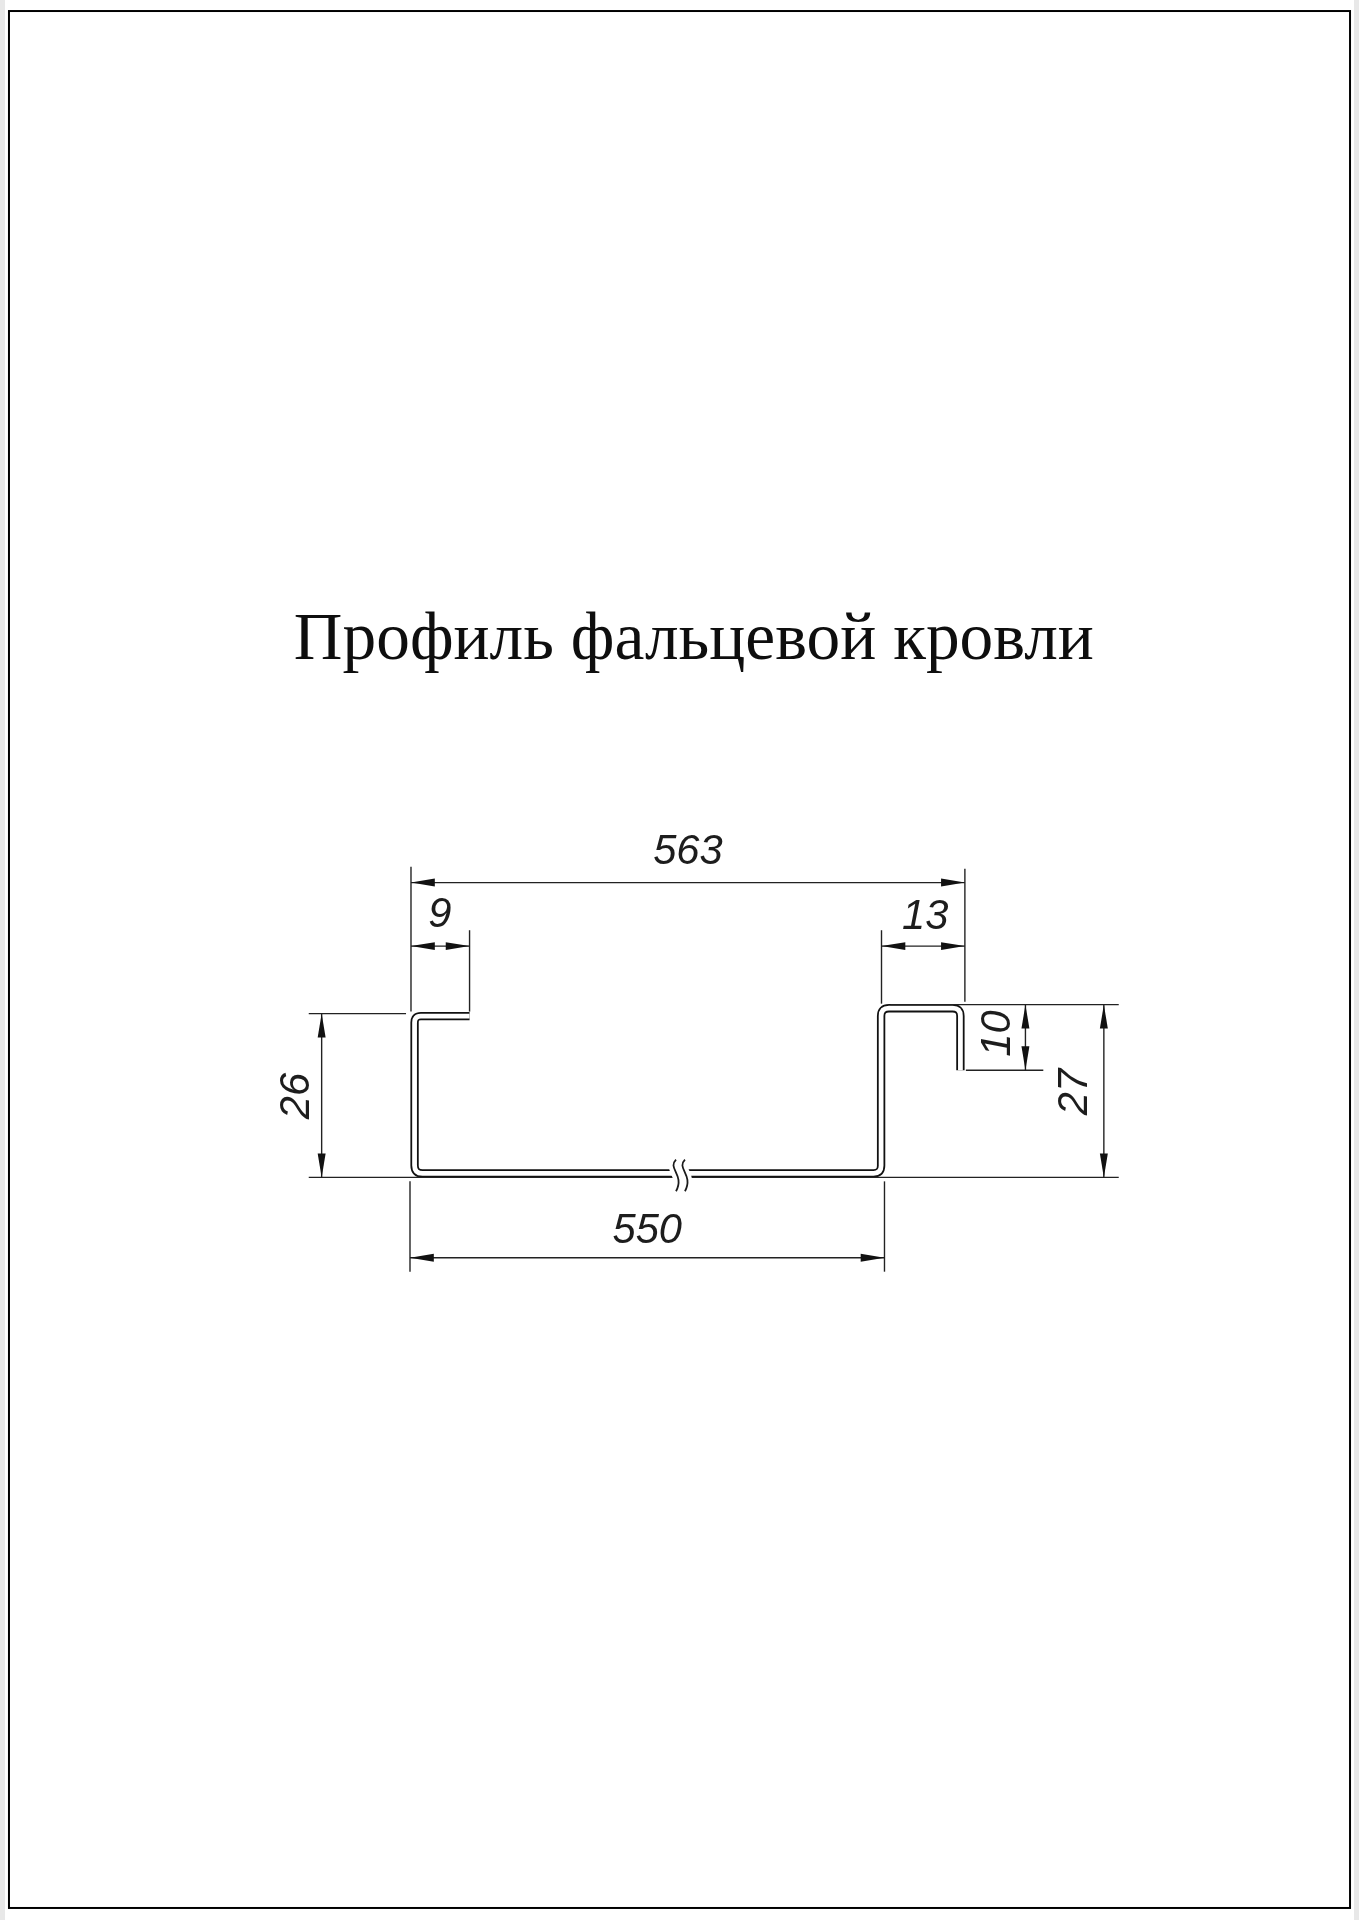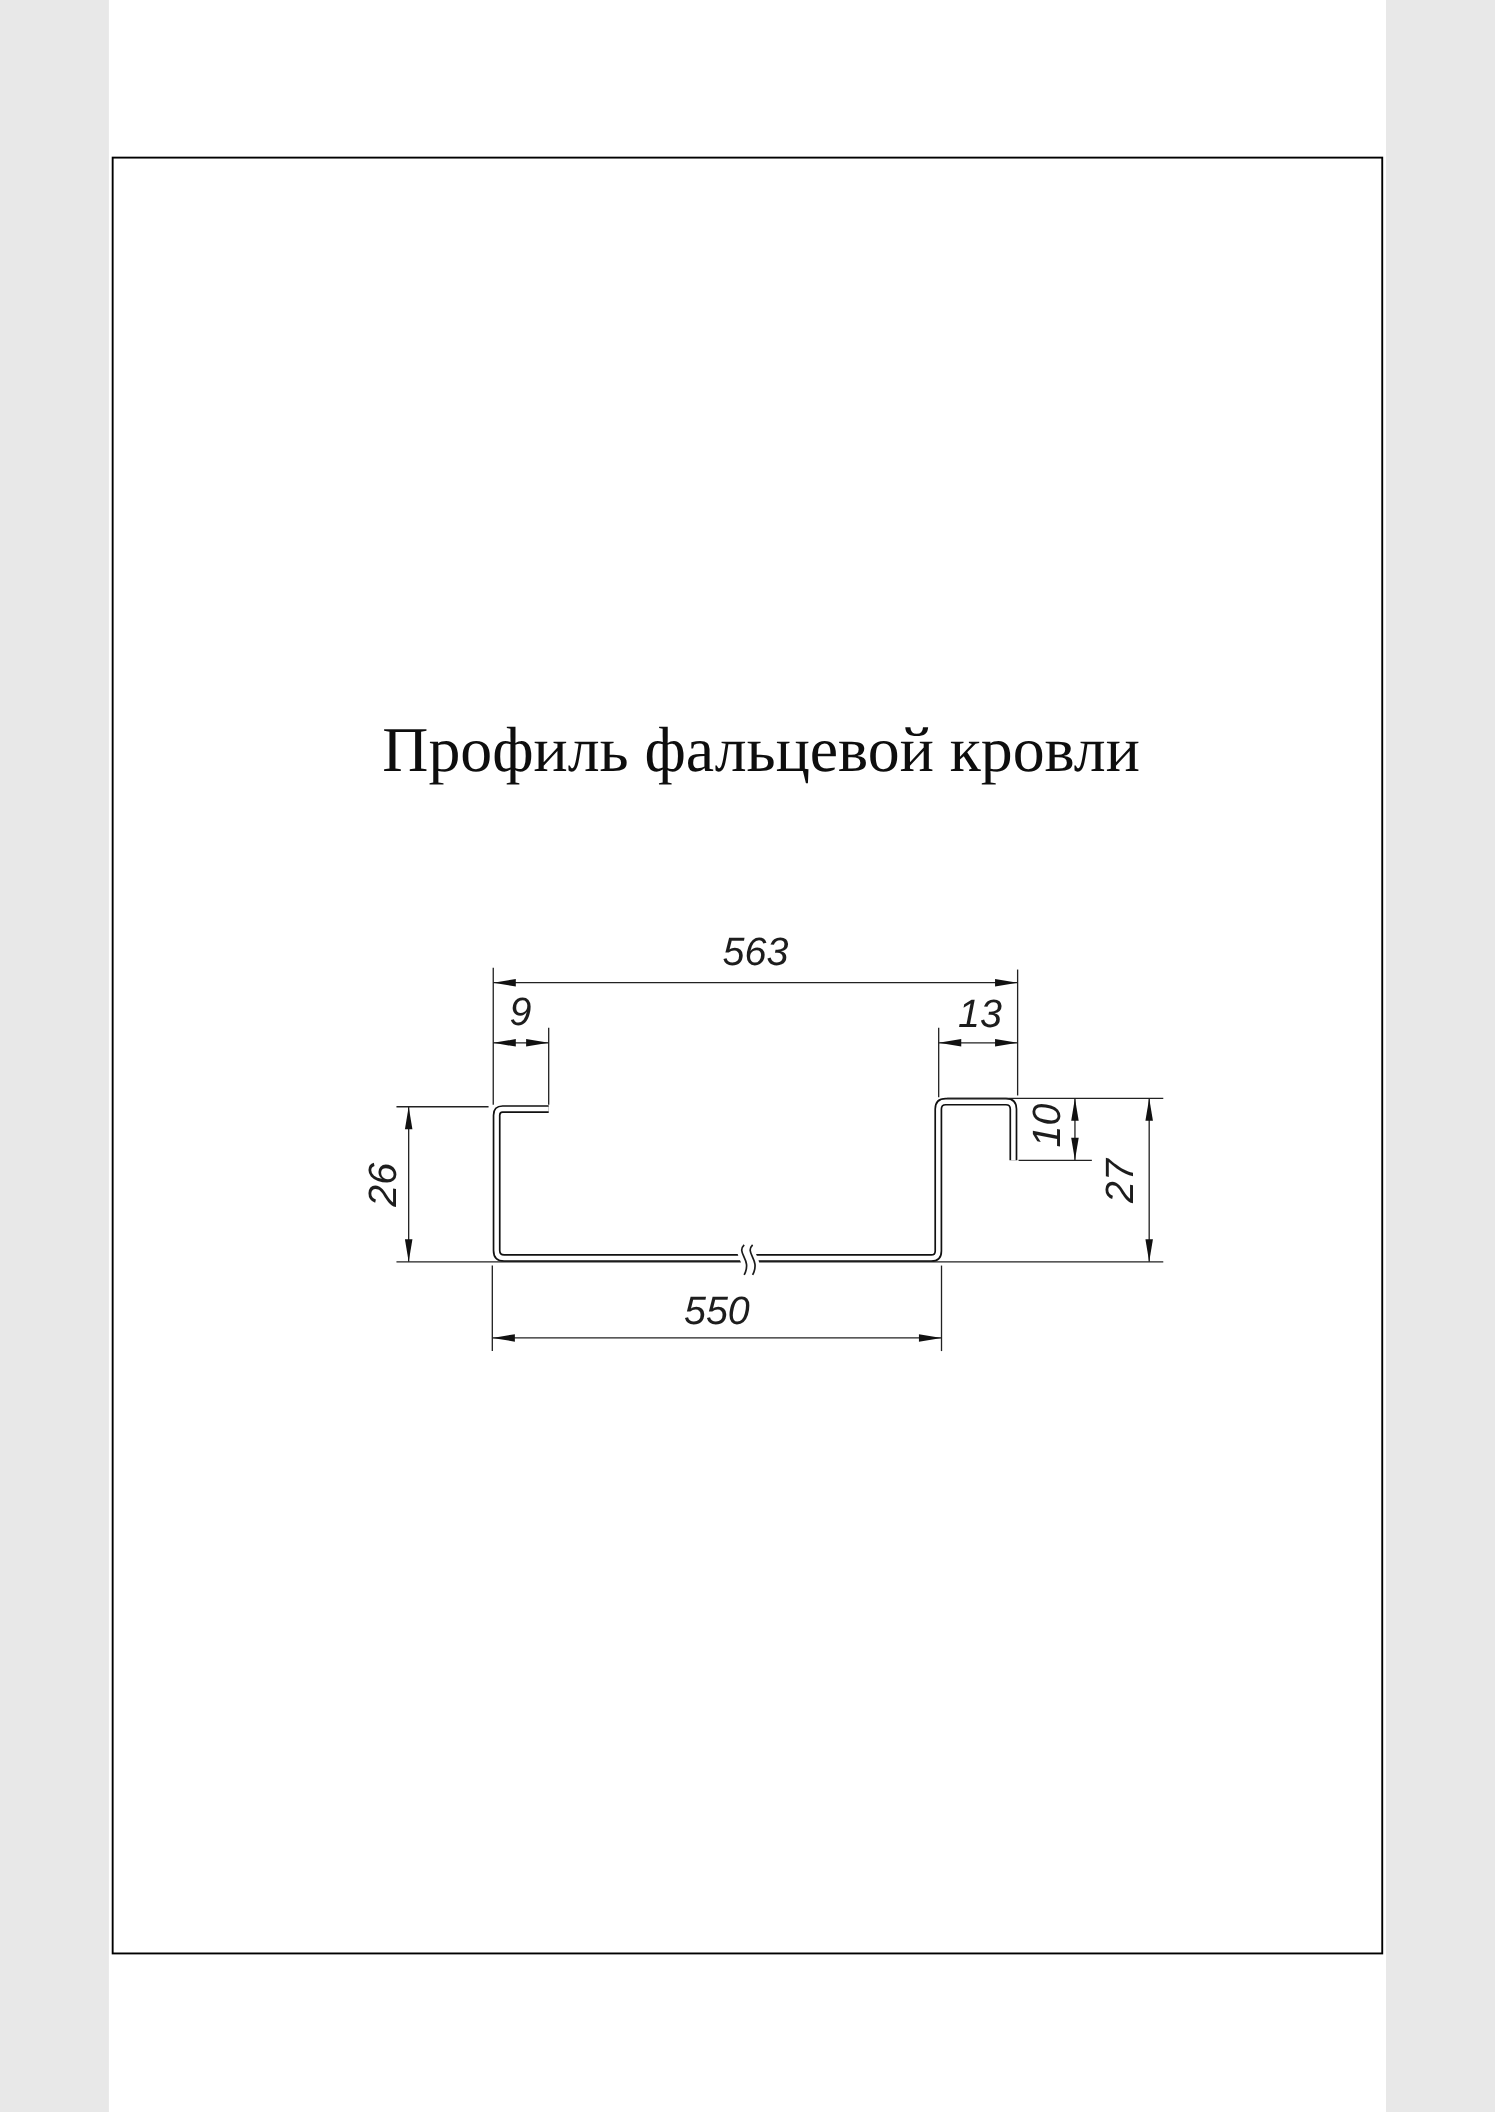--- a/index.html
+++ b/index.html
@@ -1,18 +1,18 @@
 <!DOCTYPE html>
 <html><head>
 <meta charset="utf-8">
 <style>
   html,body{margin:0;padding:0;background:#e8e8e8;}
   .page{
     position:relative;
-    width:1161px;height:1920px;
+    width:1349px;height:1920px;
     margin:0 auto;
     background:#ffffff;
     font-family:"Liberation Sans",sans-serif;
     overflow:hidden;
   }
   svg{position:absolute;left:0;top:0;width:100%;height:100%;}
   .title-text{
     font-family:"Liberation Serif",serif;
     font-size:68px;
     fill:#0e0e0e;

